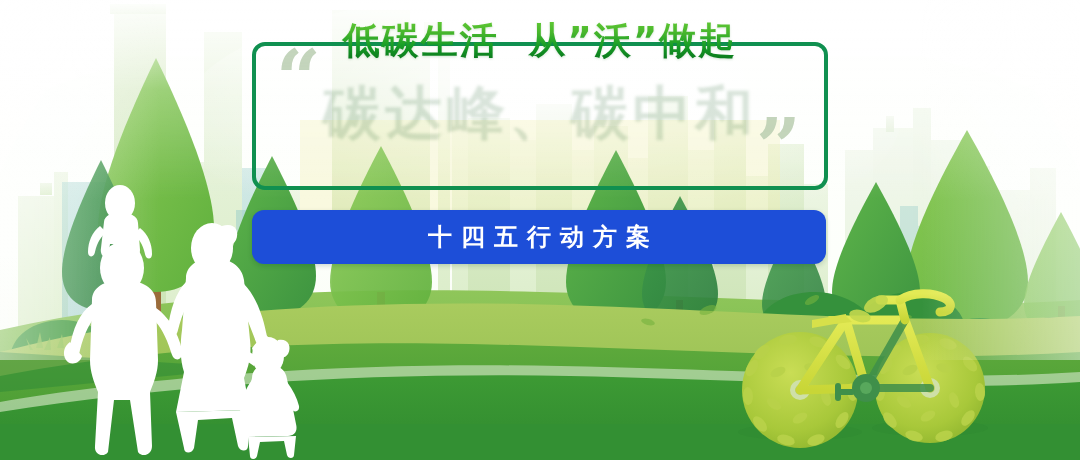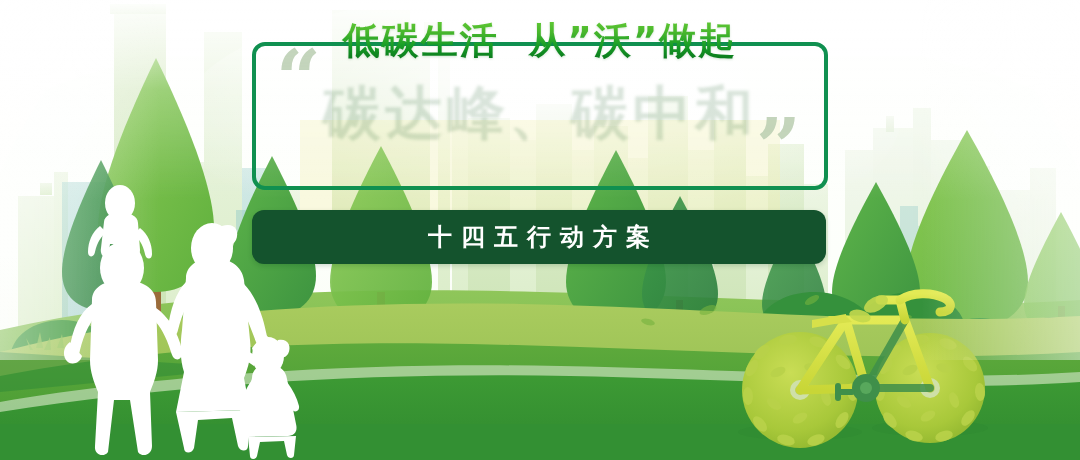--- a/index.html
+++ b/index.html
@@ -84,21 +84,21 @@
     position:absolute; color:#b9cdb0; font-weight:bold;
     font-size:78px; line-height:1; font-family:"DejaVu Serif","Liberation Serif",serif;
     opacity:.85; user-select:none;
   }
   #quote-open  { left:276px; top:40px; }
   #quote-close { left:756px; top:108px; }
 
   #subbanner {
     position:absolute; left:252px; top:210px;
     width:574px; height:54px;
-    background:#14532d; border-radius:12px;
+    background:#1d4ed8; border-radius:12px;
     box-shadow:0 2px 5px rgba(0,60,20,.18);
   }
   #subbanner-text {
     position:absolute; left:0; top:0; width:574px; height:54px;
     display:flex; align-items:center; justify-content:center;
     color:#ffffff; font-size:24px; font-weight:bold; letter-spacing:9px;
     text-indent:9px; white-space:pre;
   }
 </style>
 </head>

